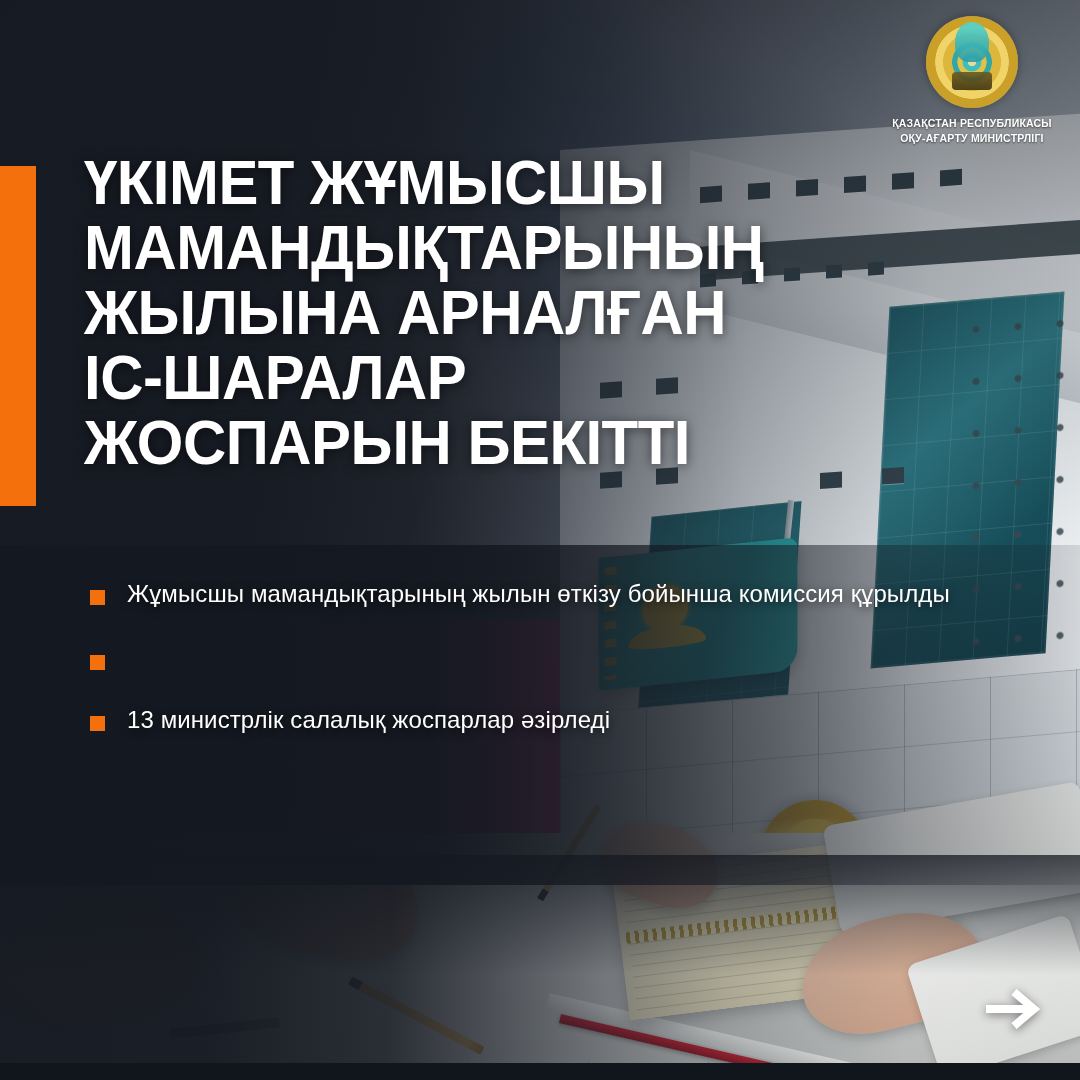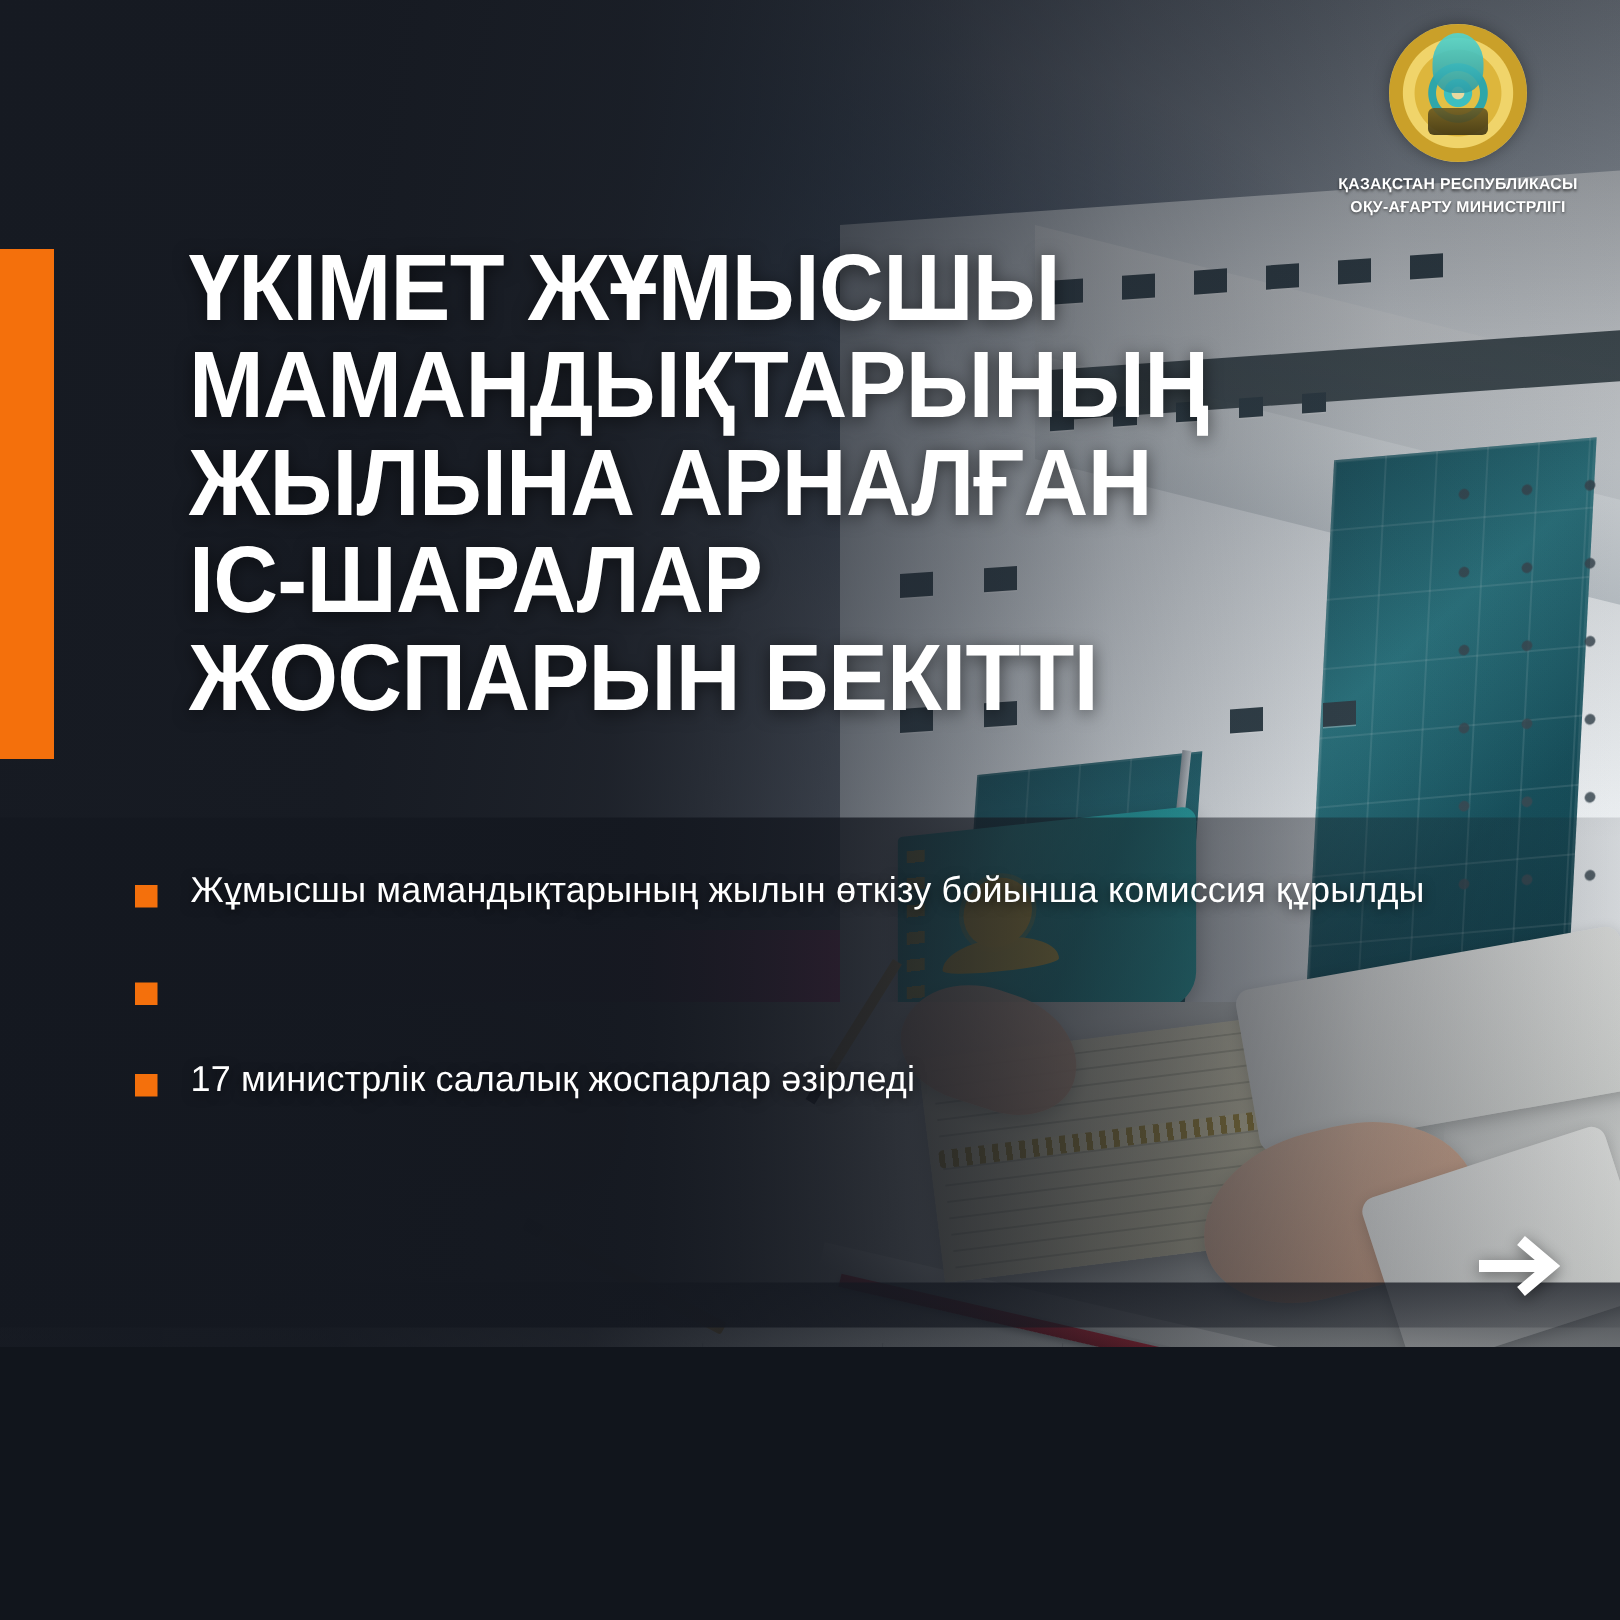--- a/index.html
+++ b/index.html
@@ -1,21 +1,21 @@
 <!DOCTYPE html>
 <html><head>
 <meta charset="utf-8">
 <style>
   * { margin:0; padding:0; box-sizing:border-box; }
   html,body { width:1080px; height:1080px; background:#11151c; overflow:hidden; }
   body { font-family:"Liberation Sans", sans-serif; }
 
   #poster {
     position:relative;
-    width:1080px; height:898px;
+    width:1080px; height:1063px;
     overflow:hidden;
     background:#ec4899;
   }
 
   
   .photo { position:absolute; inset:0; overflow:hidden; }
 
   
   .sky {
     position:absolute; left:0; top:0; width:1080px; height:620px;
@@ -271,21 +271,21 @@
     opacity:.9;
   }
   .logo-line {
     font-size:10.5px; font-weight:700; letter-spacing:.2px;
     color:#ffffff; line-height:1.45; white-space:nowrap;
     text-shadow:0 1px 2px rgba(0,0,0,.6);
   }
 
   
   .title {
-    position:absolute; left:84px; top:160px; width:880px;margin-left:42px;
+    position:absolute; left:84px; top:150px; width:880px;
   }
   .title-line {
     font-size:63px; font-weight:700; color:#ffffff;
     line-height:1.03; letter-spacing:-.5px;
     text-transform:uppercase;
     font-stretch:condensed;
     transform:scaleX(.95); transform-origin:left center;
     text-shadow:0 2px 12px rgba(0,0,0,.55);
     white-space:nowrap;
   }
@@ -425,21 +425,21 @@
       <span class="bullet-marker"></span>
       <div class="bullet-text">Жұмысшы мамандықтарының жылын өткізу бойынша комиссия құрылды</div>
     </div>
 
     <div class="bullet">
       <span class="bullet-marker"></span>
     </div>
 
     <div class="bullet">
       <span class="bullet-marker"></span>
-      <div class="bullet-text">17 министрлік салалық жоспарлар әзірледі</div>
+      <div class="bullet-text">13 министрлік салалық жоспарлар әзірледі</div>
     </div>
 
   </div>
 
   <div class="next-arrow">
     <svg width="58" height="46" viewBox="0 0 58 46">
       <path d="M2 23 H44" stroke="#ffffff" stroke-width="8" stroke-linecap="butt" fill="none"></path>
       <path d="M30 6 L50 23 L30 40" stroke="#ffffff" stroke-width="8" fill="none" stroke-linecap="butt" stroke-linejoin="miter"></path>
     </svg>
   </div>

